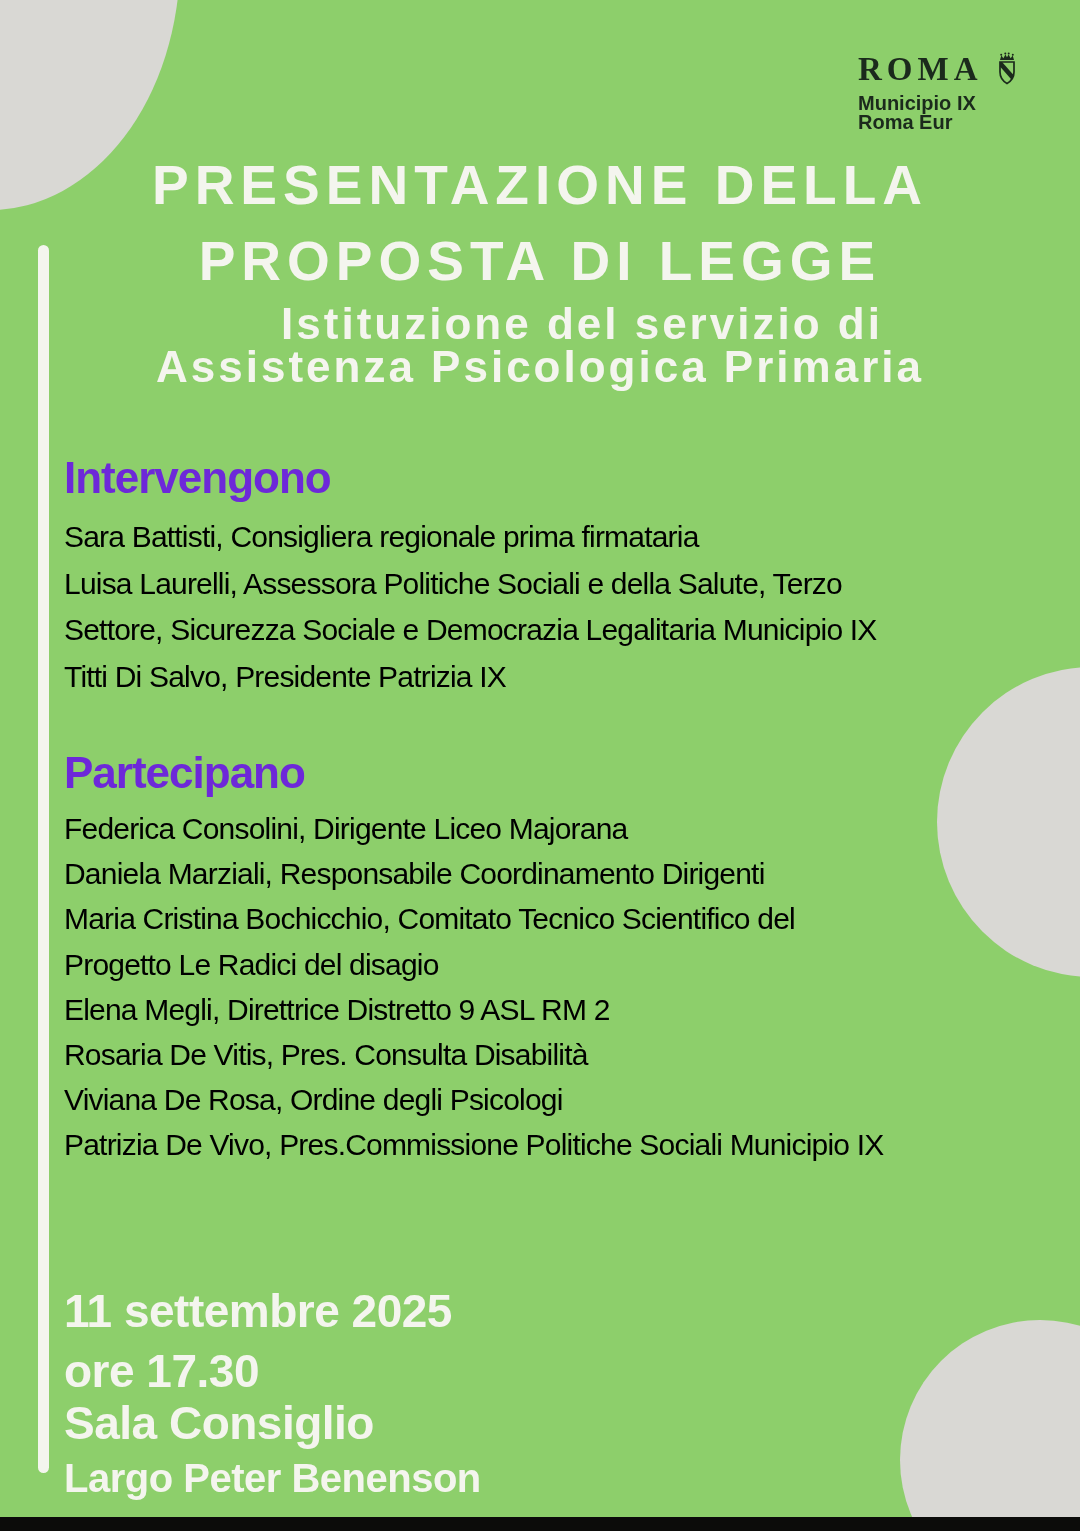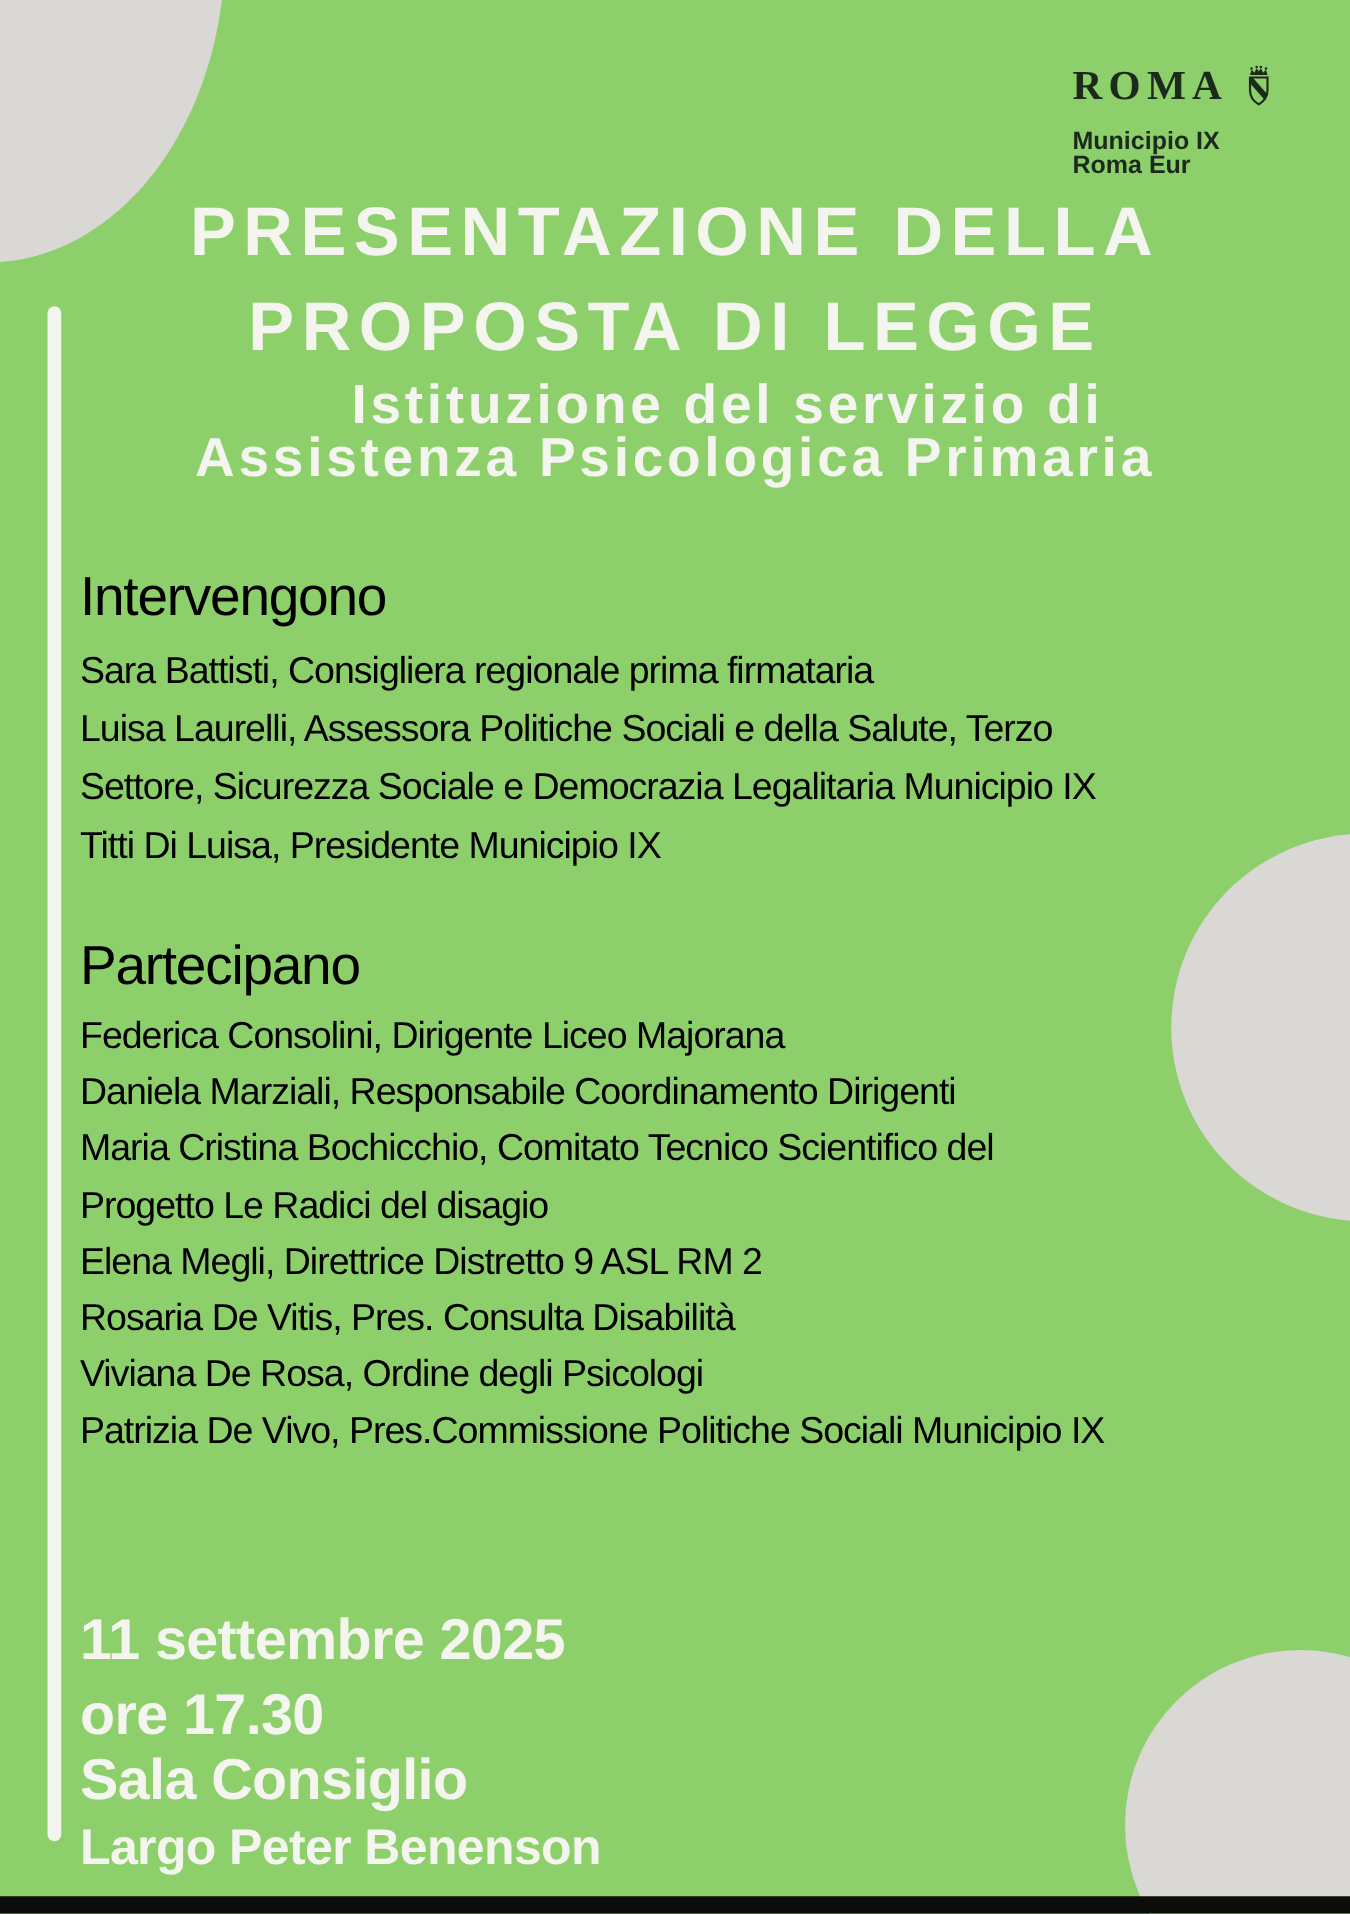--- a/index.html
+++ b/index.html
@@ -23,40 +23,40 @@
   }
   
   .logo{position:absolute;left:858px;top:50px;color:#1b2a1c;}
   .logo-row{display:flex;align-items:flex-start;gap:12px;}
   .logo-roma{
     font-family:"Liberation Serif", serif;
     font-size:33px;font-weight:600;letter-spacing:5px;line-height:38px;
   }
   .crest{display:block;margin-top:2px;}
   .logo-sub{font-size:20px;font-weight:700;line-height:19px;letter-spacing:0;}
-  .logo-sub.first{margin-top:16px;}
+  .logo-sub.first{margin-top:6px;}
   
   .title-line{
     position:absolute;left:0;width:100%;text-align:center;
     color:#f4f5ee;font-weight:bold;font-size:55px;letter-spacing:6px;line-height:1;
     white-space:nowrap;
   }
   .title-1{top:158px;}
   .title-2{top:234px;text-align:center;}
   .subtitle-line{
     position:absolute;left:0;width:100%;text-align:center;
     color:#f4f5ee;font-weight:bold;font-size:44px;letter-spacing:3px;line-height:1;
     white-space:nowrap;
   }
   .subtitle-1{top:302px;padding-left:42px;}
   .subtitle-2{top:345px;}
   
   .section-heading{
     position:absolute;left:64px;
-    color:#000000;font-weight:normal;font-size:44px;letter-spacing:-1px;line-height:1;
+    color:#6d28d9;font-weight:bold;font-size:44px;letter-spacing:-1px;line-height:1;
     white-space:nowrap;
   }
   .heading-1{top:456px;}
   .heading-2{top:751px;}
   .section-lines{position:absolute;left:64px;width:960px;}
   .lines-1{top:514px;}
   .lines-2{top:806px;}
   .body-line{
     color:#000000;font-weight:normal;font-size:30px;letter-spacing:-0.8px;
     white-space:nowrap;
@@ -116,21 +116,21 @@
   <div class="title-line title-1">PRESENTAZIONE DELLA</div>
   <div class="title-line title-2">PROPOSTA DI LEGGE</div>
   <div class="subtitle-line subtitle-1">Istituzione del servizio di</div>
   <div class="subtitle-line subtitle-2">Assistenza Psicologica Primaria</div>
 
   <div class="section-heading heading-1">Intervengono</div>
   <div class="section-lines lines-1">
       <div class="body-line">Sara Battisti, Consigliera regionale prima firmataria</div>
       <div class="body-line">Luisa Laurelli, Assessora Politiche Sociali e della Salute, Terzo</div>
       <div class="body-line">Settore, Sicurezza Sociale e Democrazia Legalitaria Municipio IX</div>
-      <div class="body-line">Titti Di Luisa, Presidente Municipio IX</div>
+      <div class="body-line">Titti Di Salvo, Presidente Patrizia IX</div>
     </div>
 
   <div class="section-heading heading-2">Partecipano</div>
   <div class="section-lines lines-2">
       <div class="body-line">Federica Consolini, Dirigente Liceo Majorana</div>
       <div class="body-line">Daniela Marziali, Responsabile Coordinamento Dirigenti</div>
       <div class="body-line">Maria Cristina Bochicchio, Comitato Tecnico Scientifico del</div>
       <div class="body-line">Progetto Le Radici del disagio</div>
       <div class="body-line">Elena Megli, Direttrice Distretto 9 ASL RM 2</div>
       <div class="body-line">Rosaria De Vitis, Pres. Consulta Disabilità</div>

